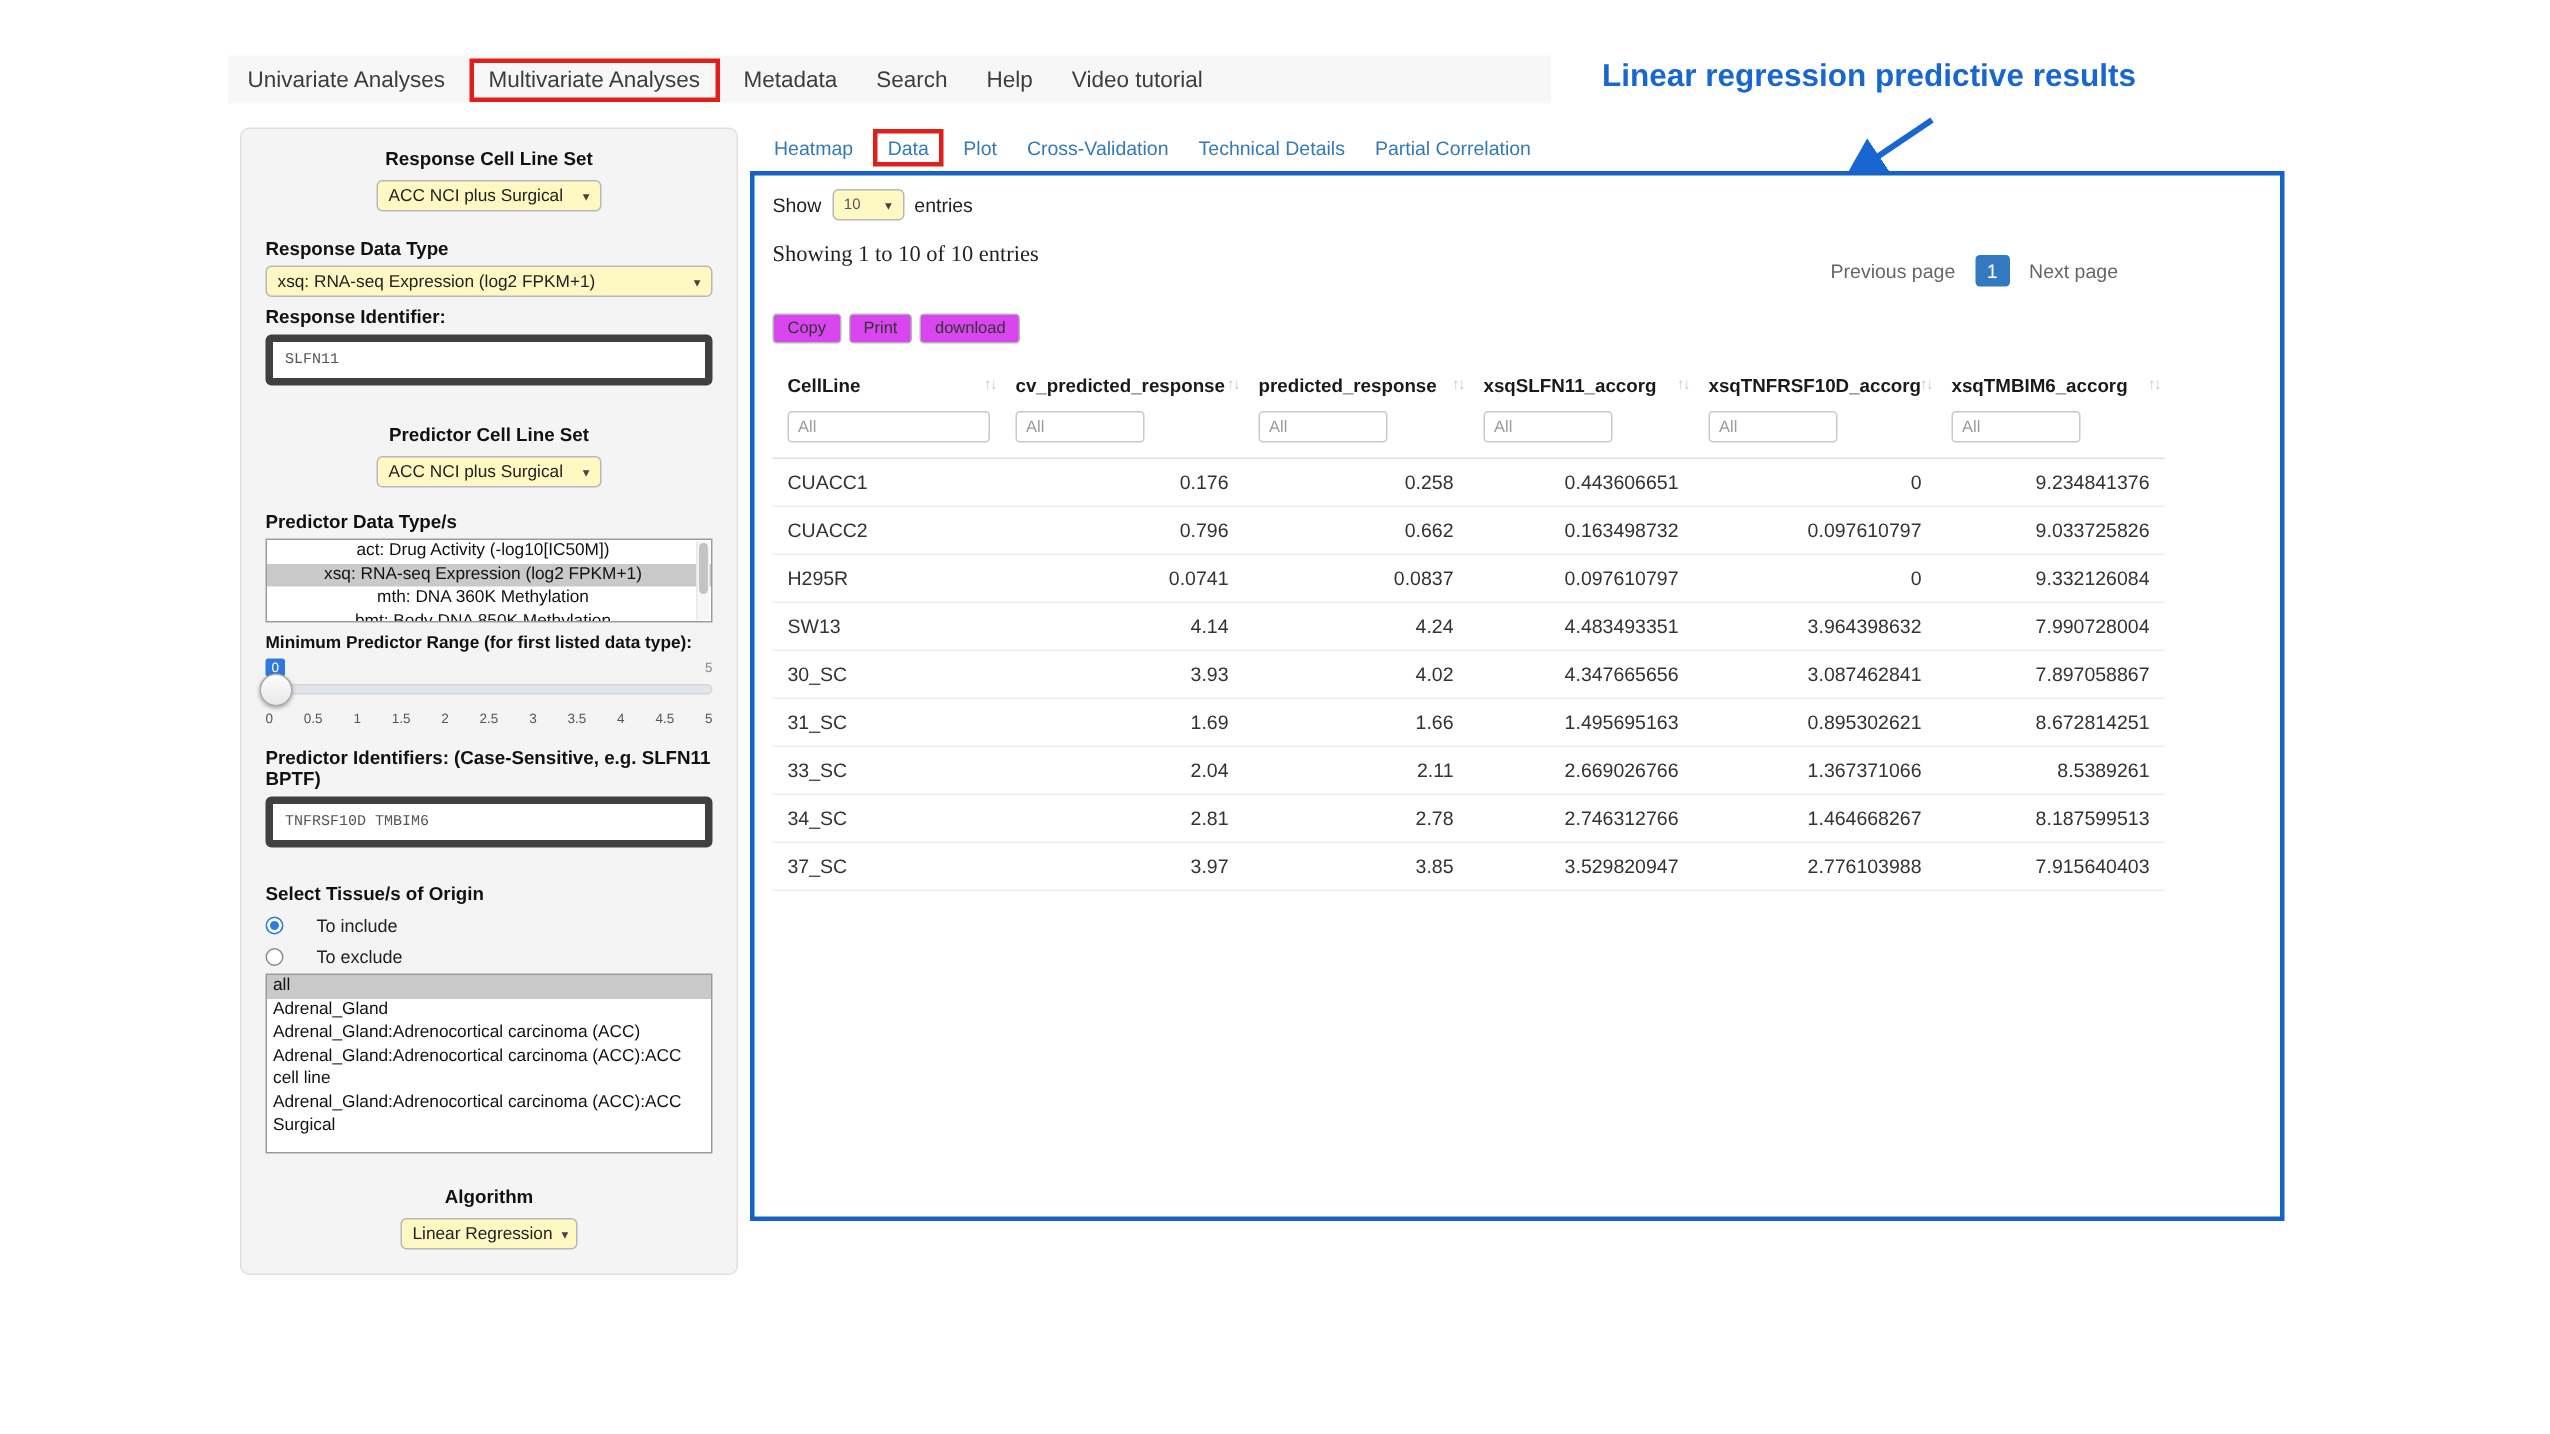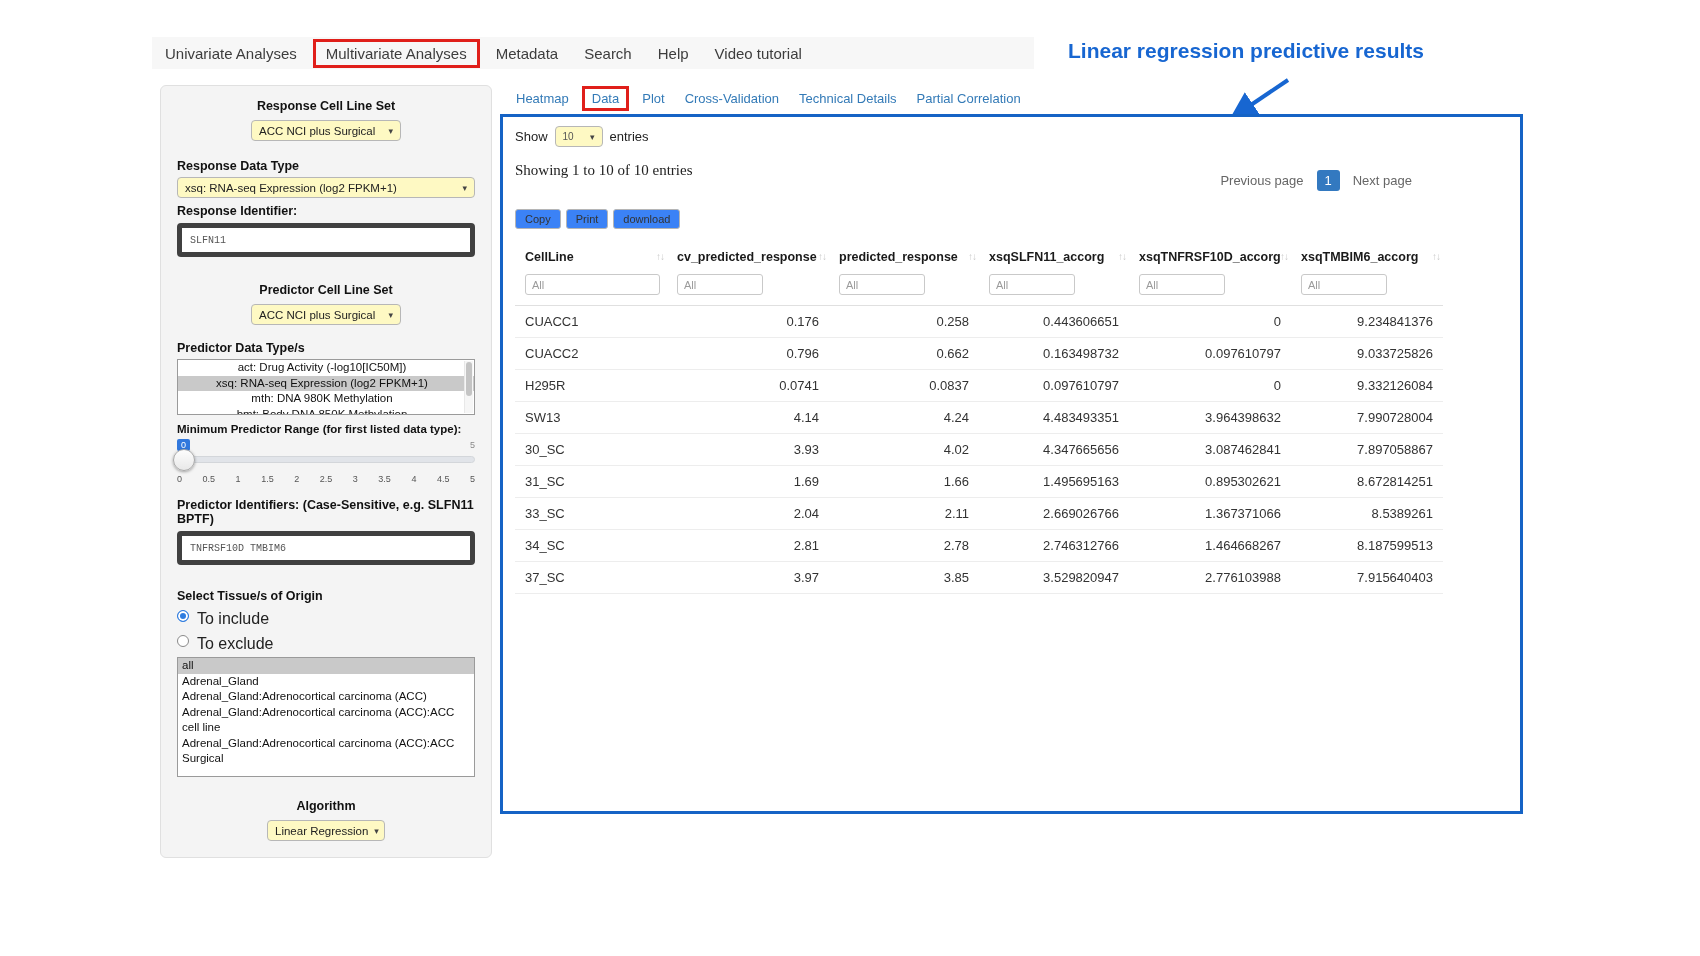--- a/index.html
+++ b/index.html
@@ -41,38 +41,38 @@
 
   
   .slider { position:relative; height:32px; margin-top:6px; width:298px; }
   .slider-badge { position:absolute; left:0; top:-2px; background:#3178dd; color:#fff; font-size:9px; line-height:12px; padding:0 4px; border-radius:2px; }
   .slider-maxlab { position:absolute; right:0; top:-1px; font-size:9px; color:#888; }
   .slider-track { position:absolute; left:0; right:0; top:15px; height:7px; background:#e1e4e9; border:1px solid #d3d6da; border-radius:4px; box-sizing:border-box; cursor:pointer; }
   .slider-handle { position:absolute; left:-4px; top:8px; width:20px; height:20px; background:linear-gradient(#fdfdfd,#e8e8e8); border:1px solid #a8a8a8; border-radius:50%; box-shadow:0 1px 3px rgba(0,0,0,.35); cursor:pointer; }
   .slider-ticks { display:flex; justify-content:space-between; width:298px; font-size:9px; color:#555; margin-top:1px; }
   .tick { text-align:center; }
 
-  .radio-row { display:flex; gap:8px; margin-top:7px; font-size:16px; color:#222; cursor:pointer; }
+  .radio-row { display:flex; align-items:center; gap:22px; margin-top:7px; font-size:12px; color:#222; cursor:pointer; }
   .radio { width:12px; height:12px; border-radius:50%; border:1px solid #8a8a8a; background:#fff; box-sizing:border-box; flex:0 0 auto; }
   .radio.checked { border:1px solid #2e7ce0; background:#2e7ce0; box-shadow:inset 0 0 0 2px #fff; }
 
   
   .tabs { position:absolute; left:506px; top:86px; display:flex; align-items:center; font-size:13px; }
   .tab { color:var(--link_blue,#337ab7); padding:5px 10px; cursor:pointer; white-space:nowrap; }
   .tab.red-box { border:3px solid var(--annotation_red,#e01f1a); padding:2px 7px; margin:0 3px; }
 
   
   .blue-panel { position:absolute; left:500px; top:114px; width:1023px; height:700px; box-sizing:border-box; border:3px solid var(--panel_border_blue,#1563c5); background:#fff; padding:9px 12px; }
   .show-row { display:flex; align-items:center; gap:7px; font-size:13px; color:#222; }
   .info { margin-top:15px; font-size:15px; color:#222;font-family:Liberation Serif, serif; }
   .pagination { position:absolute; top:52px; right:100px; display:flex; align-items:center; font-size:13px; color:#666; }
   .page-btn { padding:4px 8px; cursor:pointer; white-space:nowrap; }
   .page-current { background:var(--active_page_bg,#3379c0); color:#fff; padding:3px 8px; border-radius:3px; margin:0 5px; cursor:pointer; }
   .dt-buttons { margin-top:30px; display:flex; gap:5px; }
-  .dt-btn { font-family:"Liberation Sans",sans-serif; font-size:11px; color:#333; background:#3b82f6; border:1px solid #b5b5b5; border-radius:3px; padding:3px 9px; cursor:pointer; }
+  .dt-btn { font-family:"Liberation Sans",sans-serif; font-size:11px; color:#333; background:#d946ef; border:1px solid #b5b5b5; border-radius:3px; padding:3px 9px; cursor:pointer; }
 
   .dtable { margin-top:13px; border-collapse:collapse; table-layout:fixed; width:928px; font-size:13px; color:#333; }
   .dtable th { text-align:left; font-weight:bold; font-size:12.5px; color:#1a1a1a; padding:8px 20px 8px 10px; position:relative; white-space:nowrap; overflow:hidden; cursor:pointer; box-sizing:border-box; }
   .dtable th:nth-child(1){width:152px;}
   .dtable th:nth-child(2){width:162px;}
   .dtable th:nth-child(3){width:150px;}
   .dtable th:nth-child(4){width:150px;}
   .dtable th:nth-child(5){width:162px;}
   .dtable th:nth-child(6){width:152px;}
   .sort { position:absolute; right:3px; top:9px; font-size:10px; color:#c9c9c9; letter-spacing:-1px; }
@@ -132,21 +132,21 @@
     </div>
   </div>
 
   <span class="lbl block mt16">Predictor Data Type/s</span>
   <div class="listbox pred">
     <div class="lb-scrollbar">
         <div class="lb-thumb"></div>
       </div>
   <div class="lb-option">act: Drug Activity (-log10[IC50M])</div>
       <div class="lb-option selected">xsq: RNA-seq Expression (log2 FPKM+1)</div>
-      <div class="lb-option">mth: DNA 980K Methylation</div>
+      <div class="lb-option">mth: DNA 360K Methylation</div>
       <div class="lb-option">bmt: Body DNA 850K Methylation</div>
     </div>
 
   <span class="lbl lbl-sm block mt8 nowrap">Minimum Predictor Range (for first listed data type):</span>
   <div class="slider">
     <span class="slider-badge">0</span>
     <span class="slider-maxlab">5</span>
     <div class="slider-track"></div>
     <div class="slider-handle"></div>
   </div>

